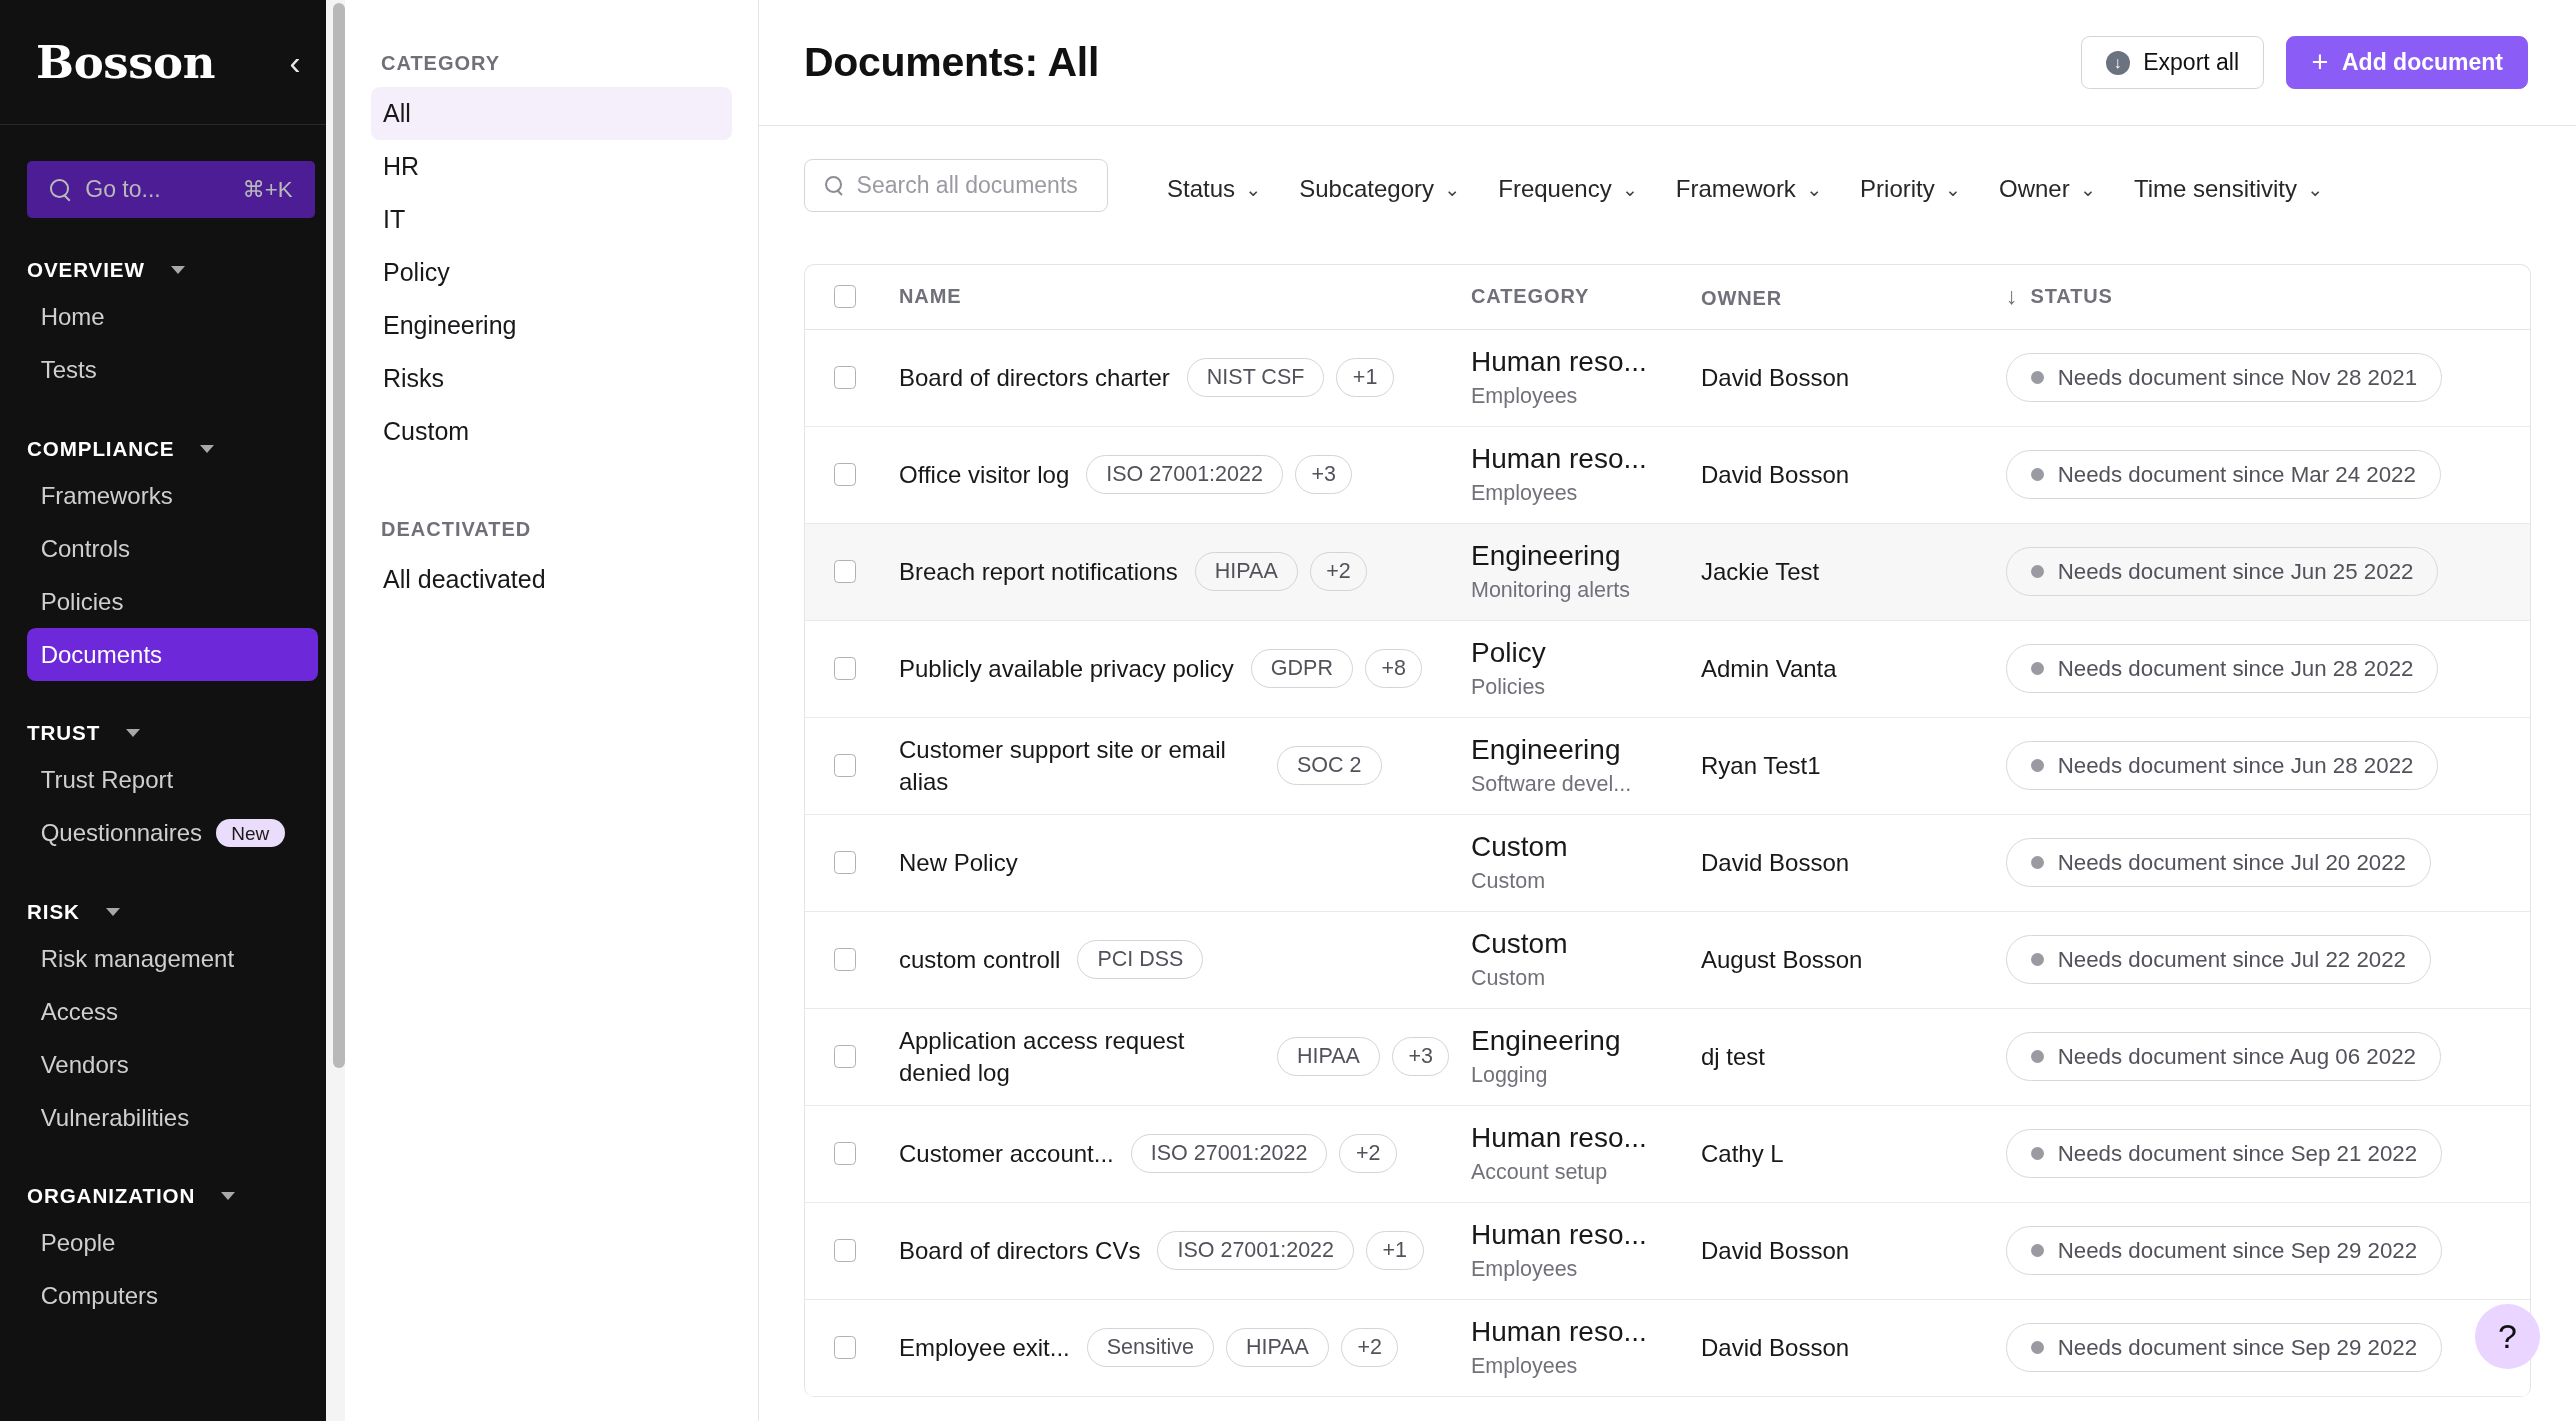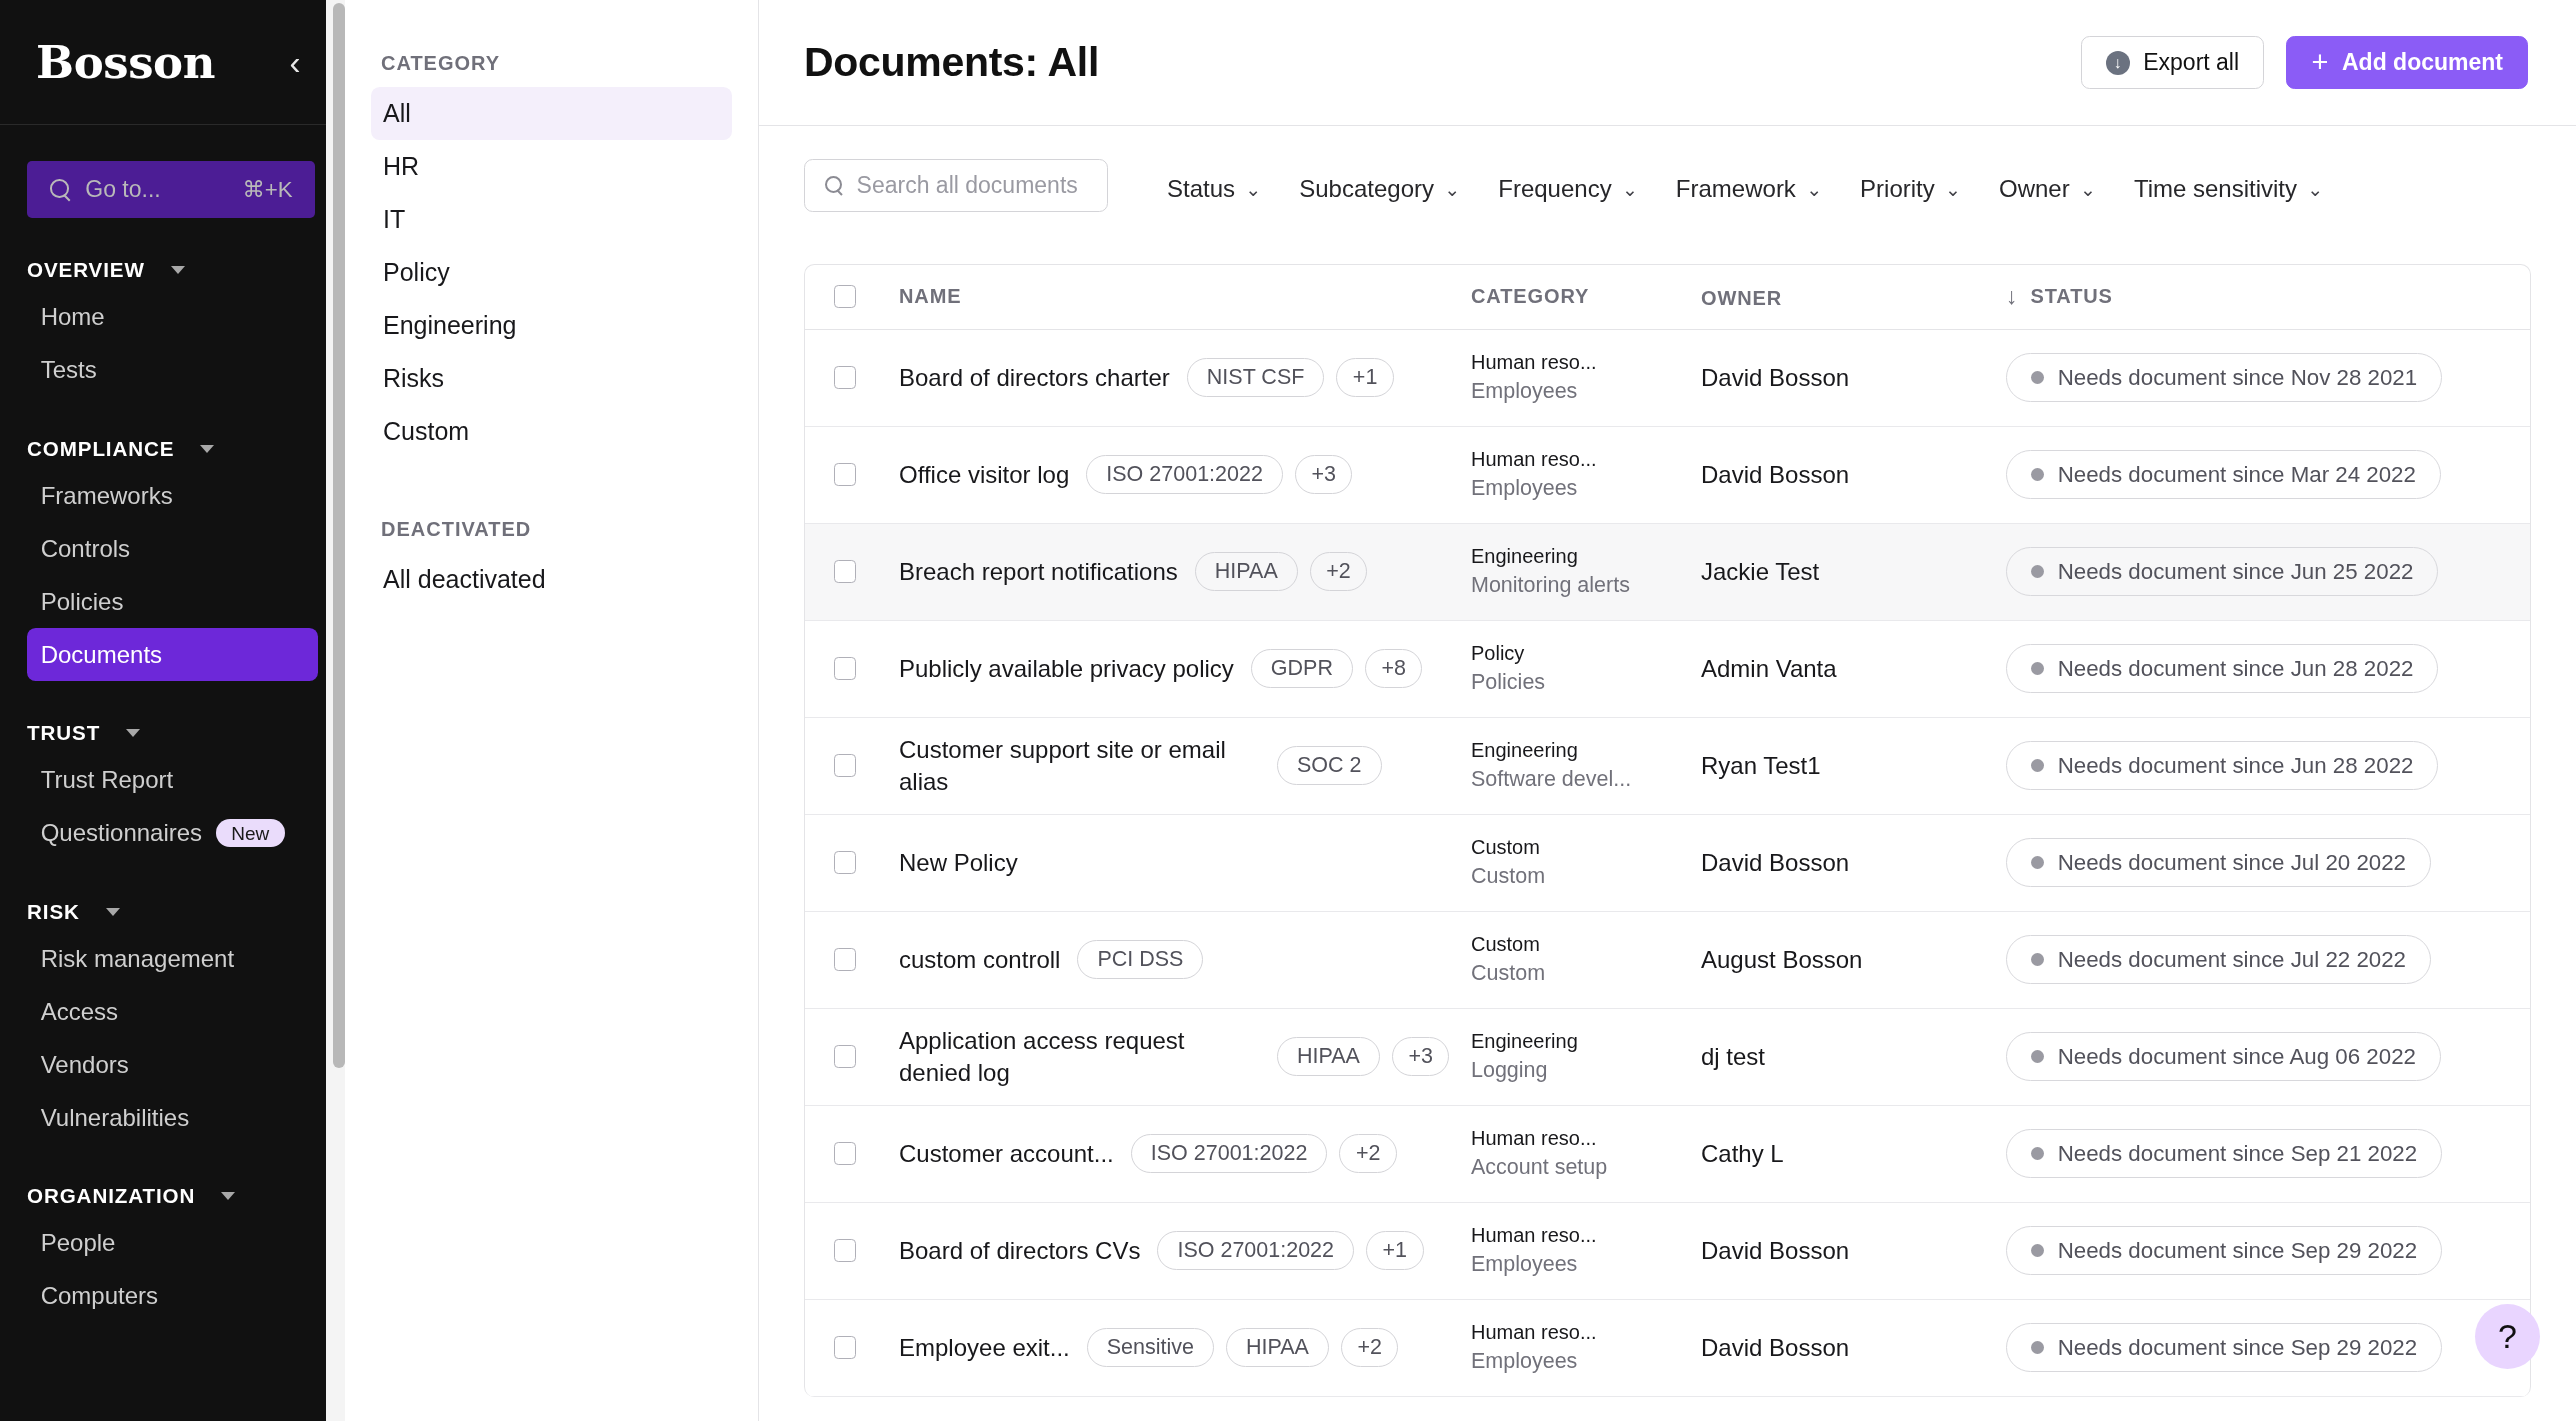--- a/index.html
+++ b/index.html
@@ -161,21 +161,21 @@
   }
   .c-name { flex: 0 0 572px; display: flex; align-items: center; gap: 17px; min-width: 0; }
   .nm { font-size: 24px; color: #18181b; line-height: 1.32; max-width: 361px; }
   .tags { display: flex; align-items: center; gap: 12px; flex-shrink: 0; }
   .tag {
     border: 0.9px solid #d4d4d8; border-radius: 858px; color: #52525b;
     font-size: 21.5px; padding: 7.7px 19px; line-height: 1; white-space: nowrap;
   }
   .tag.cnt { padding: 7.7px 15.5px; }
   .c-cat { flex: 0 0 230px; min-width: 0; }
-  .c-cat .m { font-size: 20px; color: #18181b; white-space: nowrap; overflow: hidden; }
+  .c-cat .m { font-size: 28px; color: #18181b; white-space: nowrap; overflow: hidden; }
   .c-cat .s { font-size: 21.5px; color: #71717a; margin-top: 5.2px; white-space: nowrap; overflow: hidden; }
   .c-own { flex: 1; font-size: 24px; color: #18181b; min-width: 0; }
   .c-stat { flex: 0 0 498px; display: flex; justify-content: flex-start; }
   .status-pill {
     display: inline-flex; align-items: center; gap: 13.7px;
     border: 0.9px solid #d8d8dc; border-radius: 858px;
     padding: 10.3px 24px; font-size: 22.3px; color: #52525b; white-space: nowrap;
   }
   .dot { width: 13px; height: 13px; border-radius: 50%; background: #9a9aa2; flex: 0 0 13px; }
   .th { font-size: 20px; color: #70707a; font-weight: 700; letter-spacing: 0.9px; }

